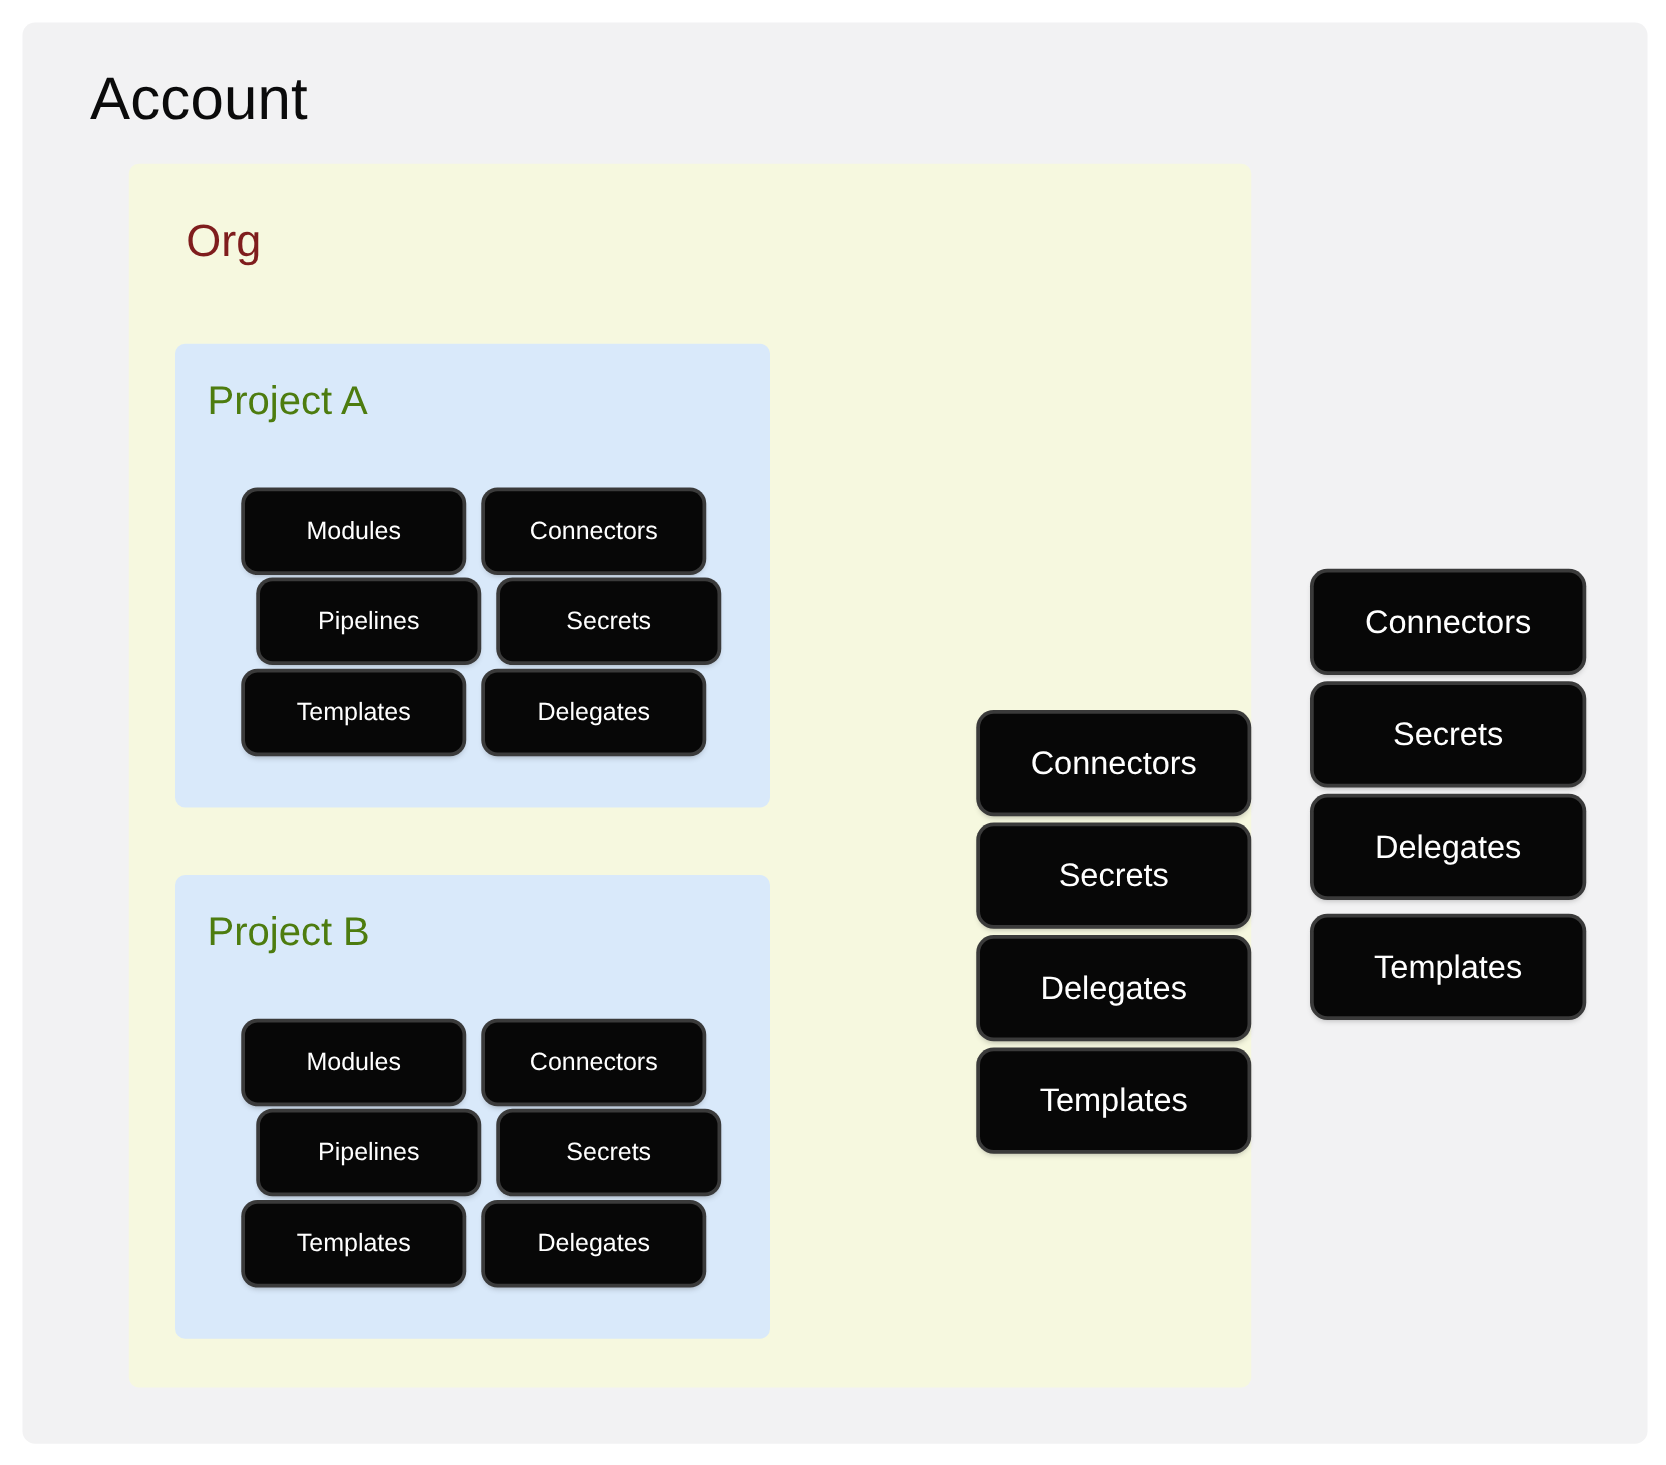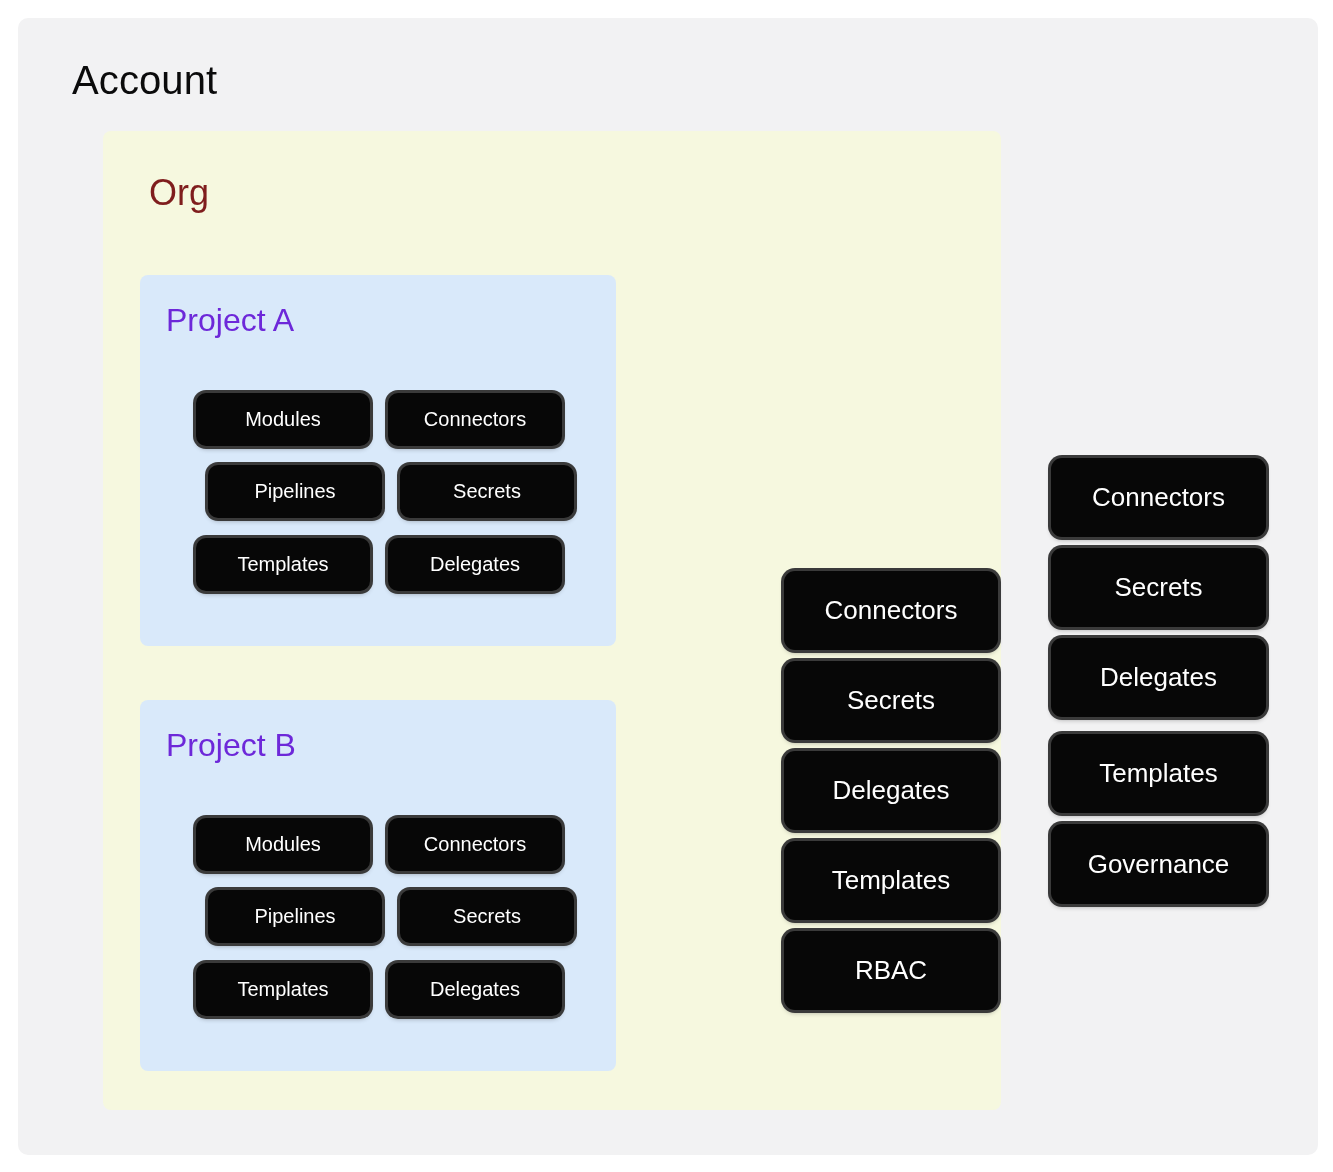--- a/index.html
+++ b/index.html
@@ -23,21 +23,21 @@
     height: 1137px;
     background: #f2f2f3;
     border-radius: 10px;
   }
 
   
   .title-account {
     position: absolute;
     left: 54px;
     top: 38px;
-    font-size: 40px;
+    font-size: 48px;
     line-height: 48px;
     color: #0b0b0b;
     font-weight: 400;
     letter-spacing: 0.1px;
     white-space: nowrap;
   }
 
   
   .org-box {
     position: absolute;
@@ -70,21 +70,21 @@
   }
   .project-box.p-a { top: 144px; }
   .project-box.p-b { top: 569px; }
 
   .title-project {
     position: absolute;
     left: 26px;
     top: 25px;
     font-size: 32px;
     line-height: 40px;
-    color: #6d28d9;
+    color: #4d7c0f;
     font-weight: 400;
     white-space: nowrap;
   }
 
   
   .pill {
     position: absolute;
     background: #070707;
     color: #ffffff;
     border-radius: 11px;
@@ -101,21 +101,21 @@
   
   .project-grid {
     position: absolute;
     left: 56px;
     top: 118px;
     width: 366px;
     height: 213px;
   }
   .project-grid .pill {
     width: 174px;
-    height: 53px;
+    height: 64px;
     font-size: 20px;
     border-radius: 10px;
   }
   .project-grid .col-l { left: 0; }
   .project-grid .col-r { left: 192px; }
   .project-grid .row-0 { top: 0px; }
   .project-grid .row-1 { top: 72px; margin-left: 12px; }
   .project-grid .row-2 { top: 145px; }
 
   
@@ -191,26 +191,24 @@
         <div class="pill col-r row-1">Secrets</div>
         <div class="pill col-r row-2">Delegates</div>
       </div>
     </div>
 
     <div class="org-column">
       <div class="pill i0">Connectors</div>
       <div class="pill i1">Secrets</div>
       <div class="pill i2">Delegates</div>
       <div class="pill i3">Templates</div>
-      <div class="pill i4">RBAC</div>
     </div>
 
   </div>
 
   <div class="account-column">
     <div class="pill i0">Connectors</div>
     <div class="pill i1">Secrets</div>
     <div class="pill i2">Delegates</div>
     <div class="pill i3">Templates</div>
-    <div class="pill i4">Governance</div>
   </div>
 
 </div>
 
 </body></html>

